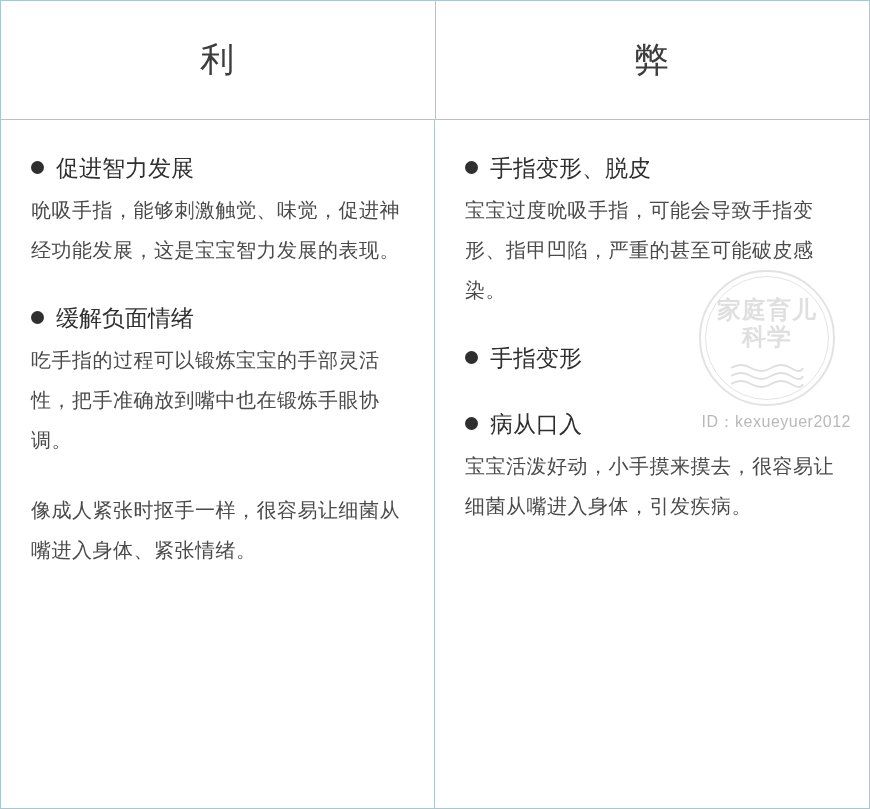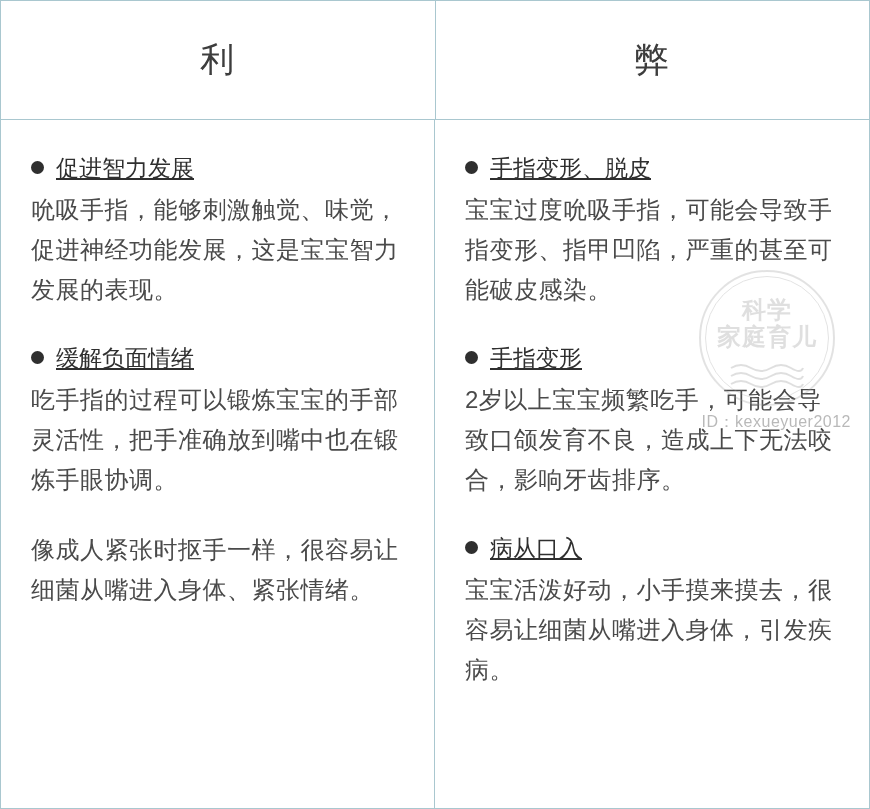--- a/index.html
+++ b/index.html
@@ -61,34 +61,33 @@
   .block:last-child {
     margin-bottom: 0;
   }
   .block-title {
     font-size: 23px;
     line-height: 36px;
     color: #2f2f2f;
     display: flex;
     align-items: flex-start;
     margin-bottom: 4px;
-    text-decoration: underline;
   }
   .bullet {
     display: inline-block;
     width: 13px;
     height: 13px;
     border-radius: 50%;
     background: #2f2f2f;
     margin-right: 12px;
     margin-top: 11px;
     flex: 0 0 13px;
   }
   .block-text {
-    font-size: 24px;
+    font-size: 20px;
     line-height: 40px;
     color: #4a4a4a;
     letter-spacing: 0.5px;
   }
   
   .watermark {
     position: absolute;
     right: 30px;
     top: 150px;
     width: 140px;
@@ -175,22 +174,22 @@
       </div>
 
     </div>
 
     <div class="body-cell">
 
       <div class="watermark">
         <div class="wm-circle"></div>
         <div class="wm-circle inner"></div>
         <div class="wm-text">
+          <div>家庭育儿</div>
           <div>科学</div>
-          <div>家庭育儿</div>
         </div>
         <svg class="wm-wave" viewBox="0 0 76 26">
           <path d="M2 6 Q12 0 22 6 T42 6 T62 6 T74 6" fill="none" stroke="#8f8f8f" stroke-width="2"></path>
           <path d="M2 14 Q12 8 22 14 T42 14 T62 14 T74 14" fill="none" stroke="#8f8f8f" stroke-width="2"></path>
           <path d="M2 22 Q12 16 22 22 T42 22 T62 22 T74 22" fill="none" stroke="#8f8f8f" stroke-width="2"></path>
         </svg>
       </div>
       <div class="wm-id">ID：kexueyuer2012</div>
 
       <div class="block">
@@ -199,21 +198,20 @@
           <span>手指变形、脱皮</span>
         </div>
         <div class="block-text">宝宝过度吮吸手指，可能会导致手指变形、指甲凹陷，严重的甚至可能破皮感染。</div>
       </div>
 
       <div class="block">
         <div class="block-title">
           <span class="bullet"></span>
           <span>手指变形</span>
         </div>
-        <div class="block-text">2岁以上宝宝频繁吃手，可能会导致口颌发育不良，造成上下无法咬合，影响牙齿排序。</div>
       </div>
 
       <div class="block">
         <div class="block-title">
           <span class="bullet"></span>
           <span>病从口入</span>
         </div>
         <div class="block-text">宝宝活泼好动，小手摸来摸去，很容易让细菌从嘴进入身体，引发疾病。</div>
       </div>
 

